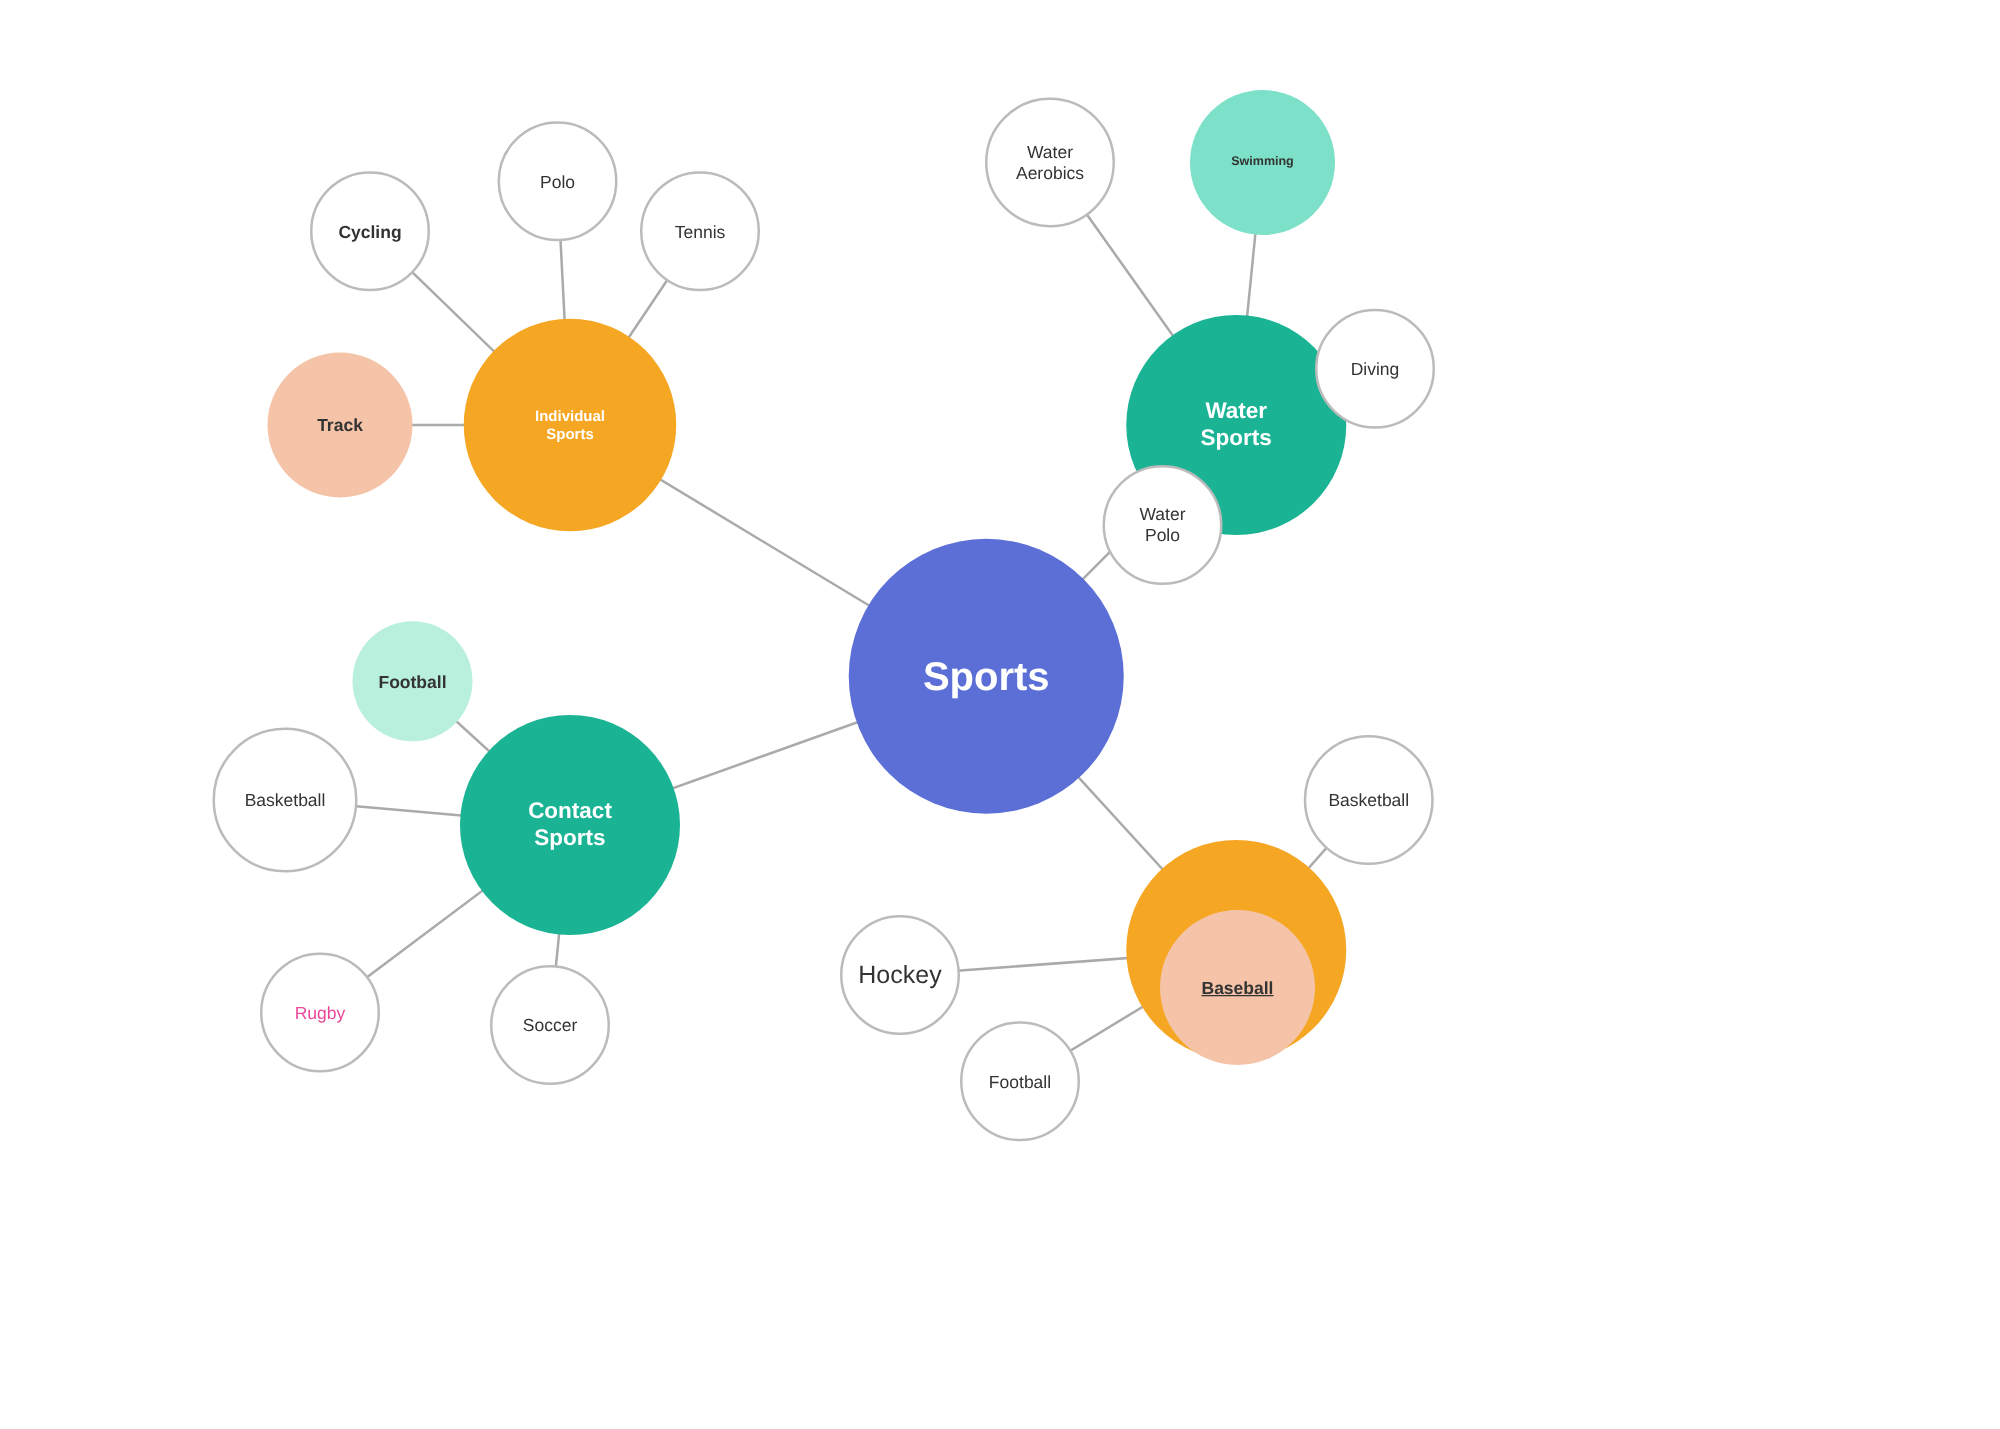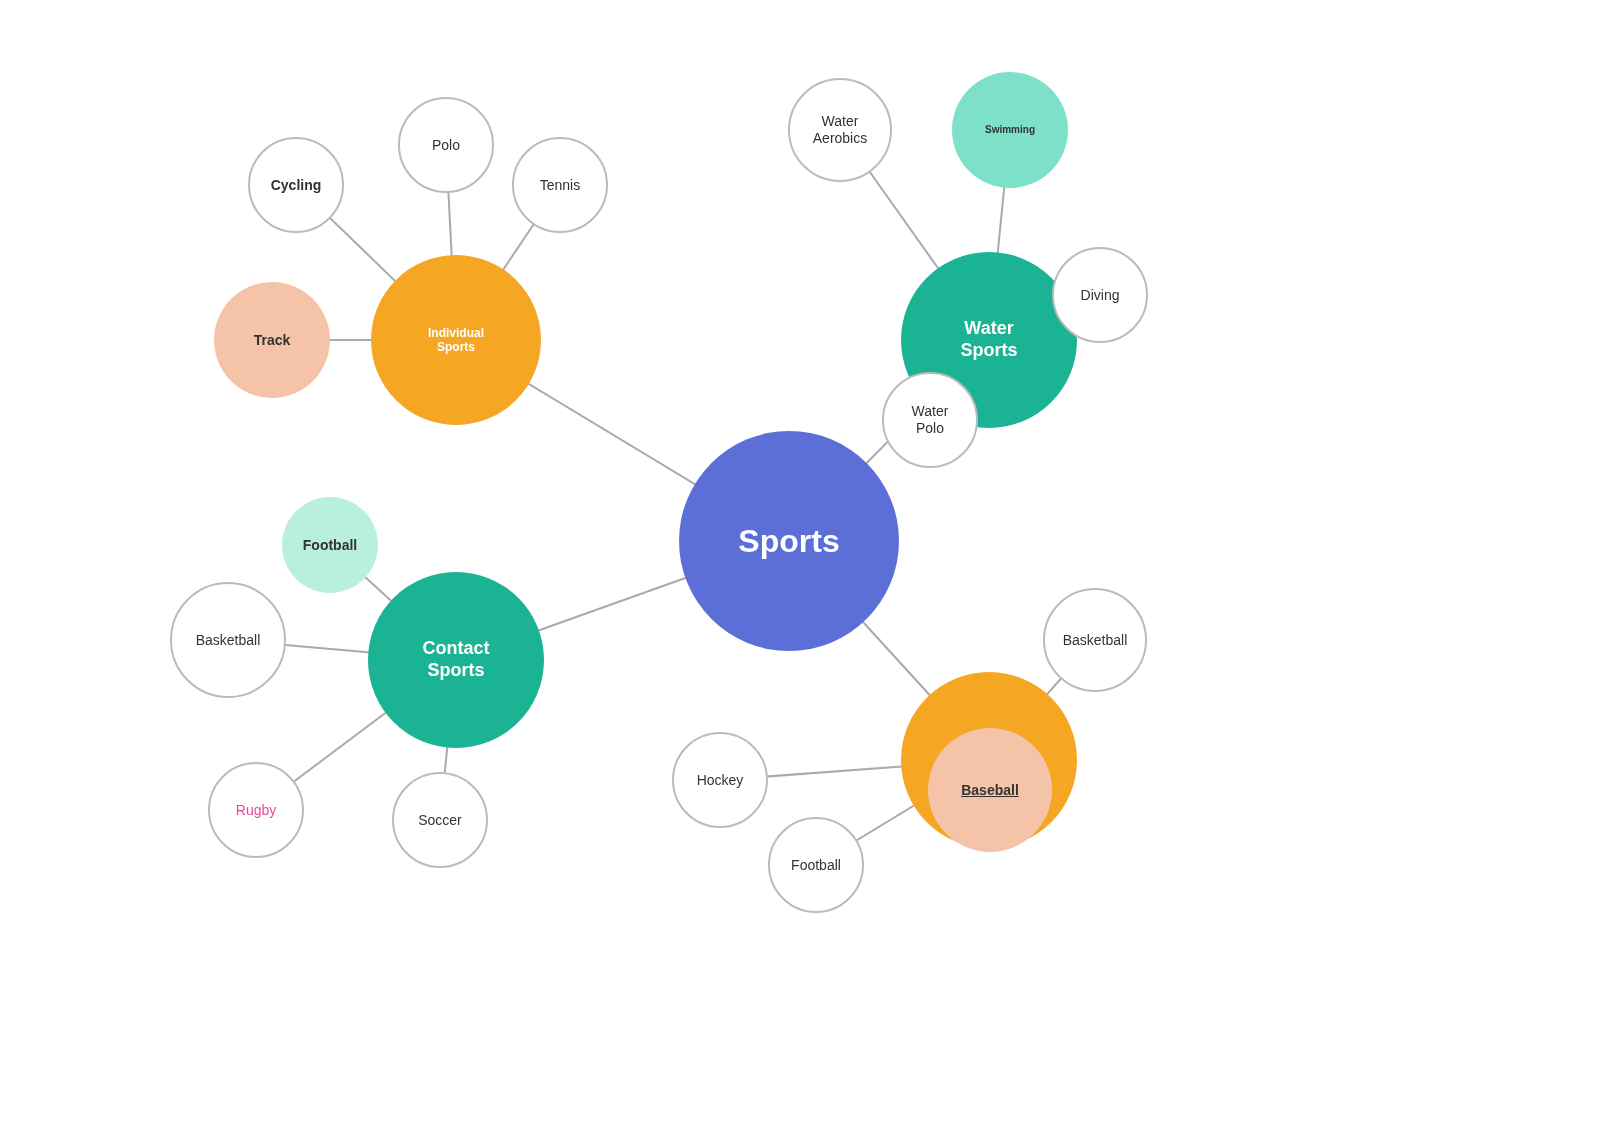--- a/index.html
+++ b/index.html
@@ -111,21 +111,21 @@
       <span class="node-label" style="font-size: 18px; white-space: pre-line;">Team
 Sports</span>
     </div>
     <div class="node outline" style="width: 104px; height: 104px; left: 1095px; top: 640px; background: rgb(255, 255, 255); border: 2px solid rgb(187, 187, 187); color: rgb(51, 51, 51);">
       <span class="node-label" style="font-size: 14px; white-space: pre-line;">Basketball</span>
     </div>
     <div class="node" style="width: 124px; height: 124px; left: 990px; top: 790px; background: rgb(245, 196, 168); color: rgb(51, 51, 51); border: none;">
       <span class="node-label" style="font-size: 14px; white-space: pre-line; text-decoration: underline;">Baseball</span>
     </div>
     <div class="node outline" style="width: 96px; height: 96px; left: 720px; top: 780px; background: rgb(255, 255, 255); border: 2px solid rgb(187, 187, 187); color: rgb(51, 51, 51);">
-      <span class="node-label" style="font-size: 14px; white-space: pre-line;">Hockey</span>
+      <span class="node-label" style="font-size: 20px; white-space: pre-line;">Hockey</span>
     </div>
     <div class="node outline" style="width: 96px; height: 96px; left: 816px; top: 865px; background: rgb(255, 255, 255); border: 2px solid rgb(187, 187, 187); color: rgb(51, 51, 51);">
       <span class="node-label" style="font-size: 14px; white-space: pre-line;">Football</span>
     </div>
     <div class="node" style="width: 176px; height: 176px; left: 456px; top: 660px; background: rgb(26, 179, 148); color: rgb(255, 255, 255);">
       <span class="node-label" style="font-size: 18px; white-space: pre-line;">Contact
 Sports</span>
     </div>
     <div class="node" style="width: 96px; height: 96px; left: 330px; top: 545px; background: rgb(184, 240, 221); color: rgb(51, 51, 51); border: none;">
       <span class="node-label" style="font-size: 14px; white-space: pre-line;">Football</span>

